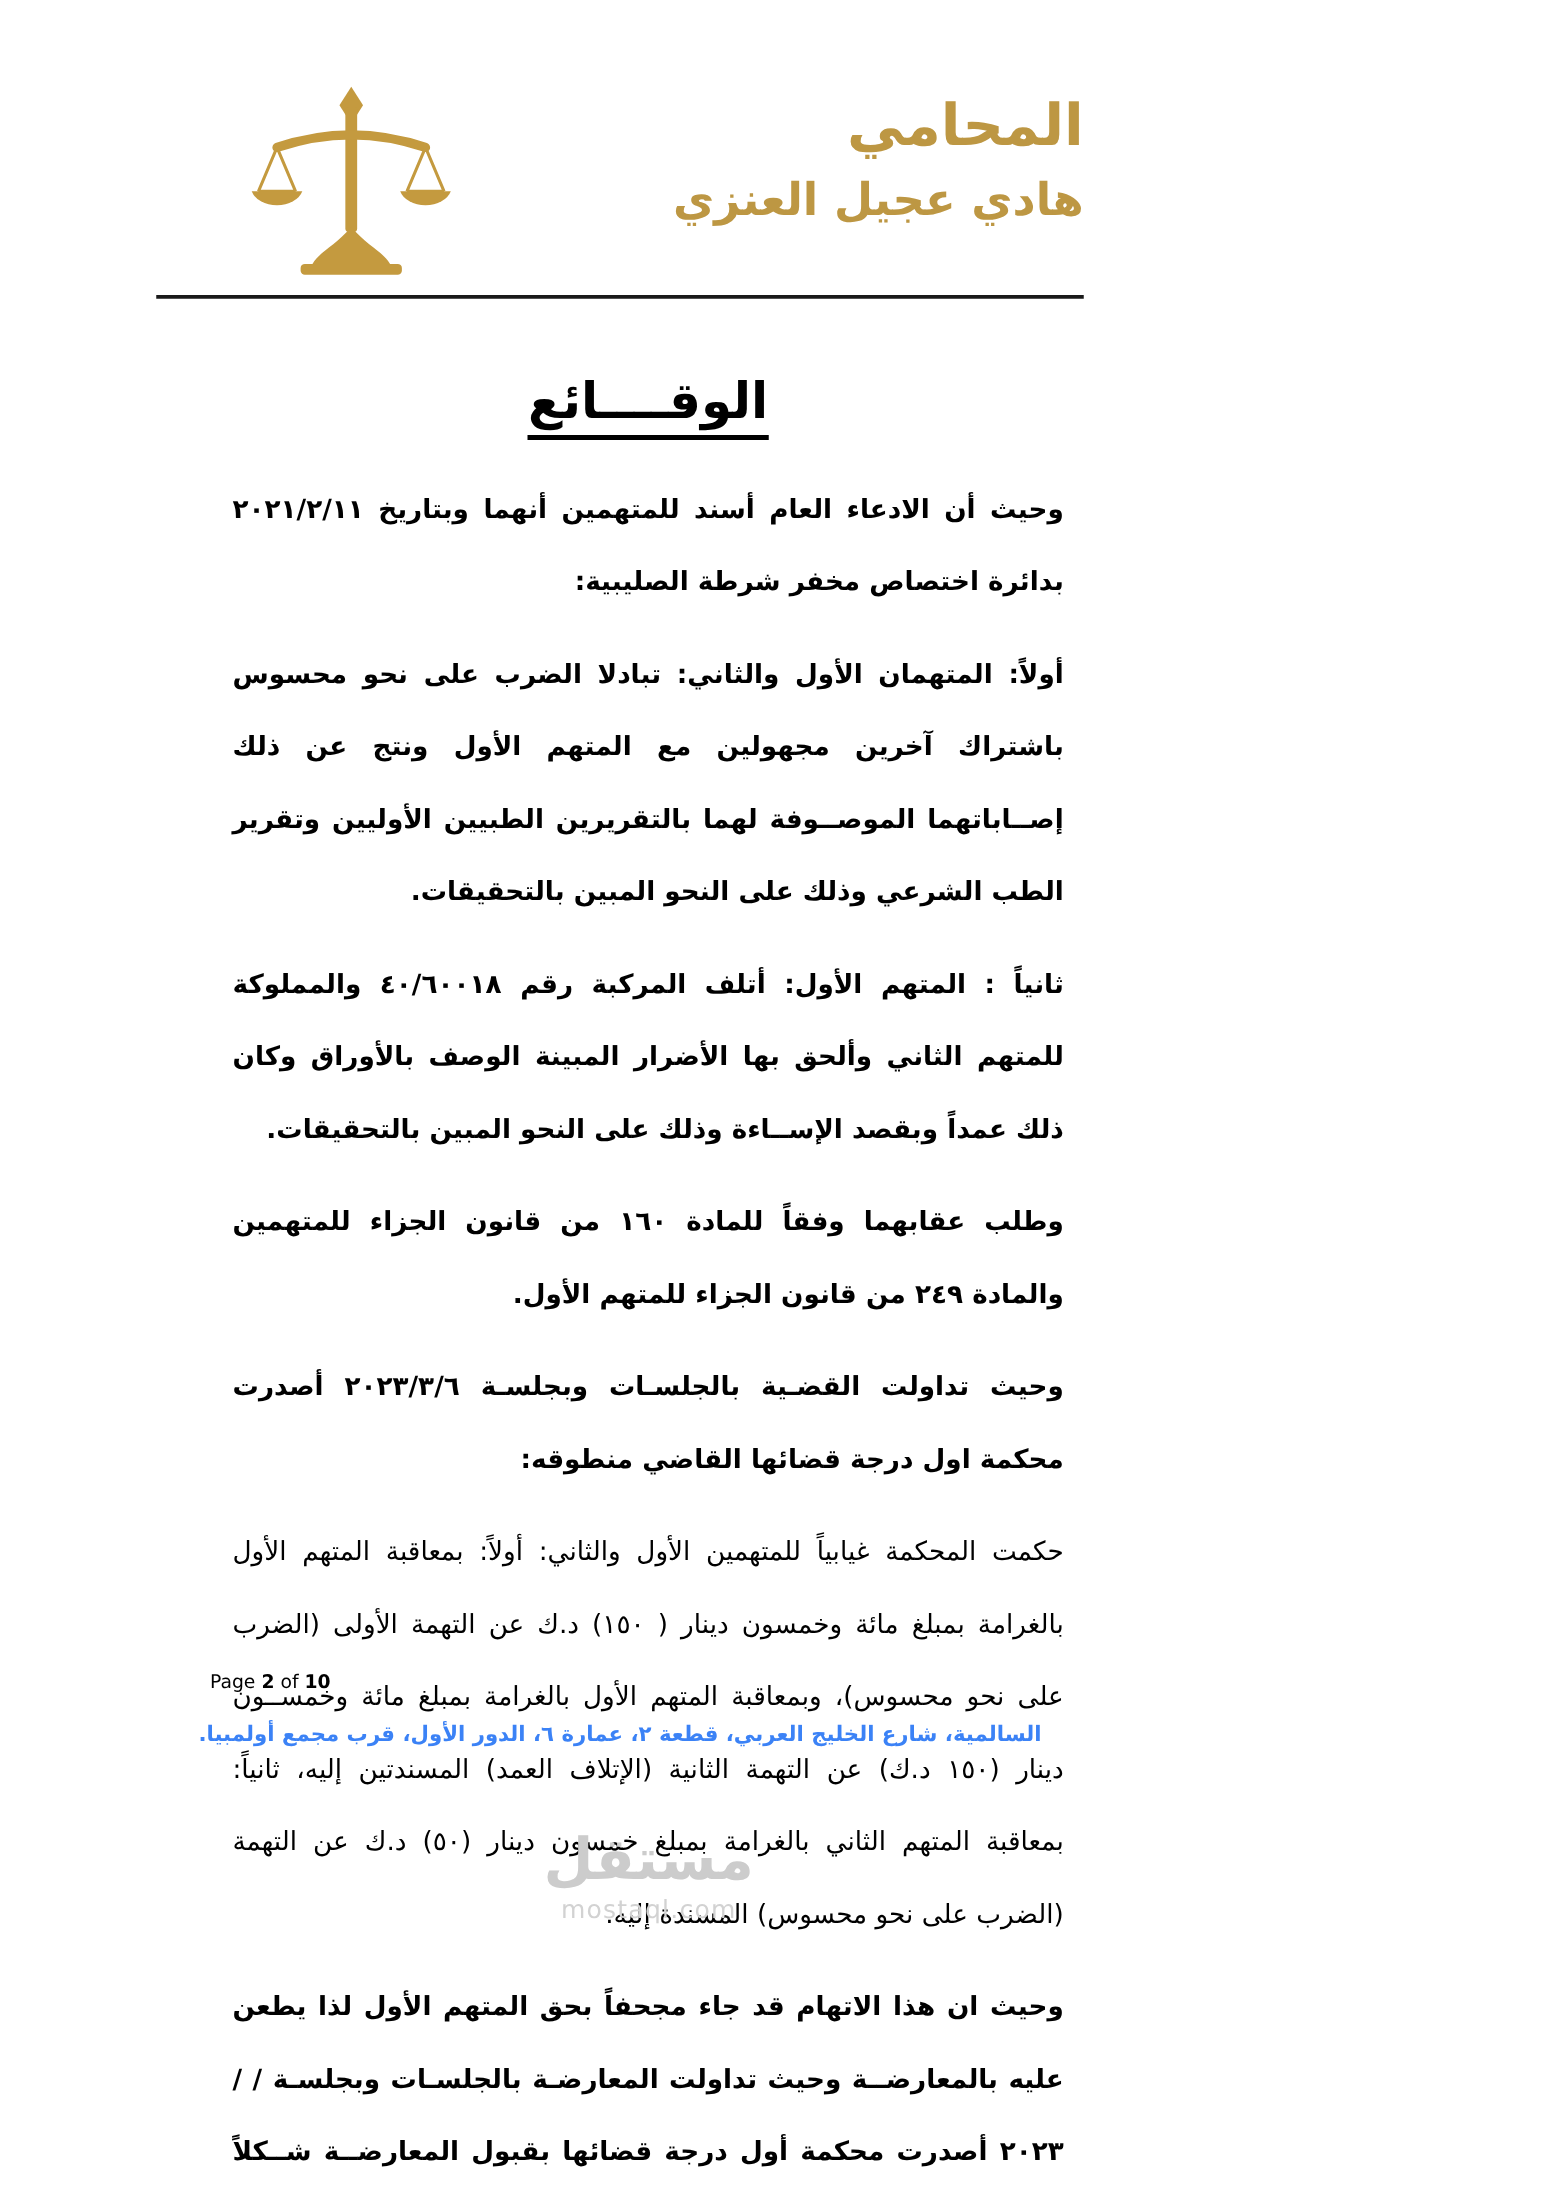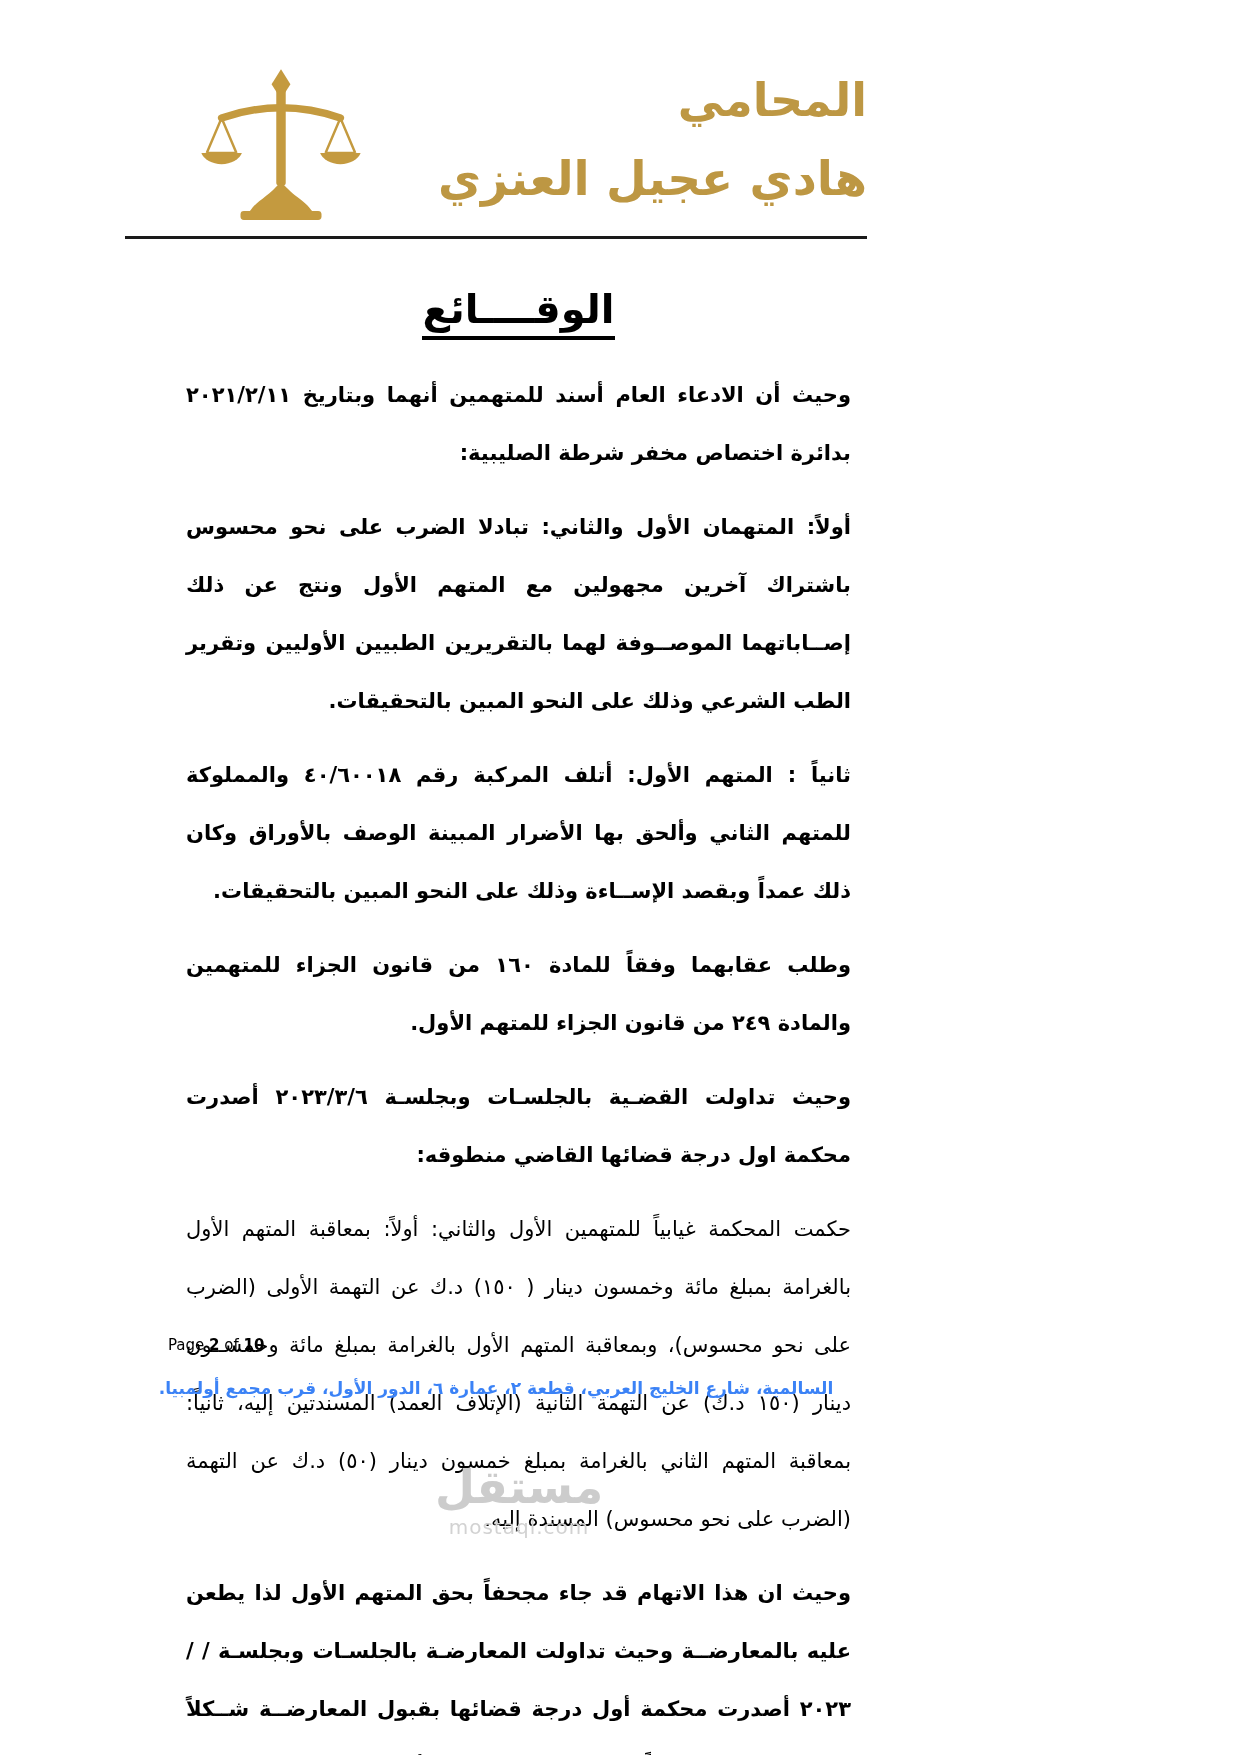--- a/index.html
+++ b/index.html
@@ -30,40 +30,40 @@
     text-align: right;
     direction: rtl;
     color: #bd9743;
   }
   .head-title {
     font-size: 46px;
     font-weight: bold;
     line-height: 1.15;
   }
   .head-name {
-    font-size: 47px;
+    font-size: 36px;
     font-weight: bold;
     line-height: 1.2;
-    margin-top: 24px;
+    margin-top: 12px;
   }
   .head-rule {
     position: absolute;
     top: 236px; left: 125px; right: 171px;
     border-top: 3px solid #1a1a1a;
   }
 
   
   .content {
     position: absolute;
     top: 286px; left: 170px; right: 171px;
     direction: rtl;
   }
   .doc-title {
     text-align: center;
-    margin: 0 0 26px 0;
+    margin: 12px 0 26px 0;
   }
   .doc-title span {
     display: inline-block;
     font-size: 40px;
     font-weight: bold;
     border-bottom: 4px solid #000;
     padding-bottom: 4px;
   }
   p.para {
     margin: 16px;

